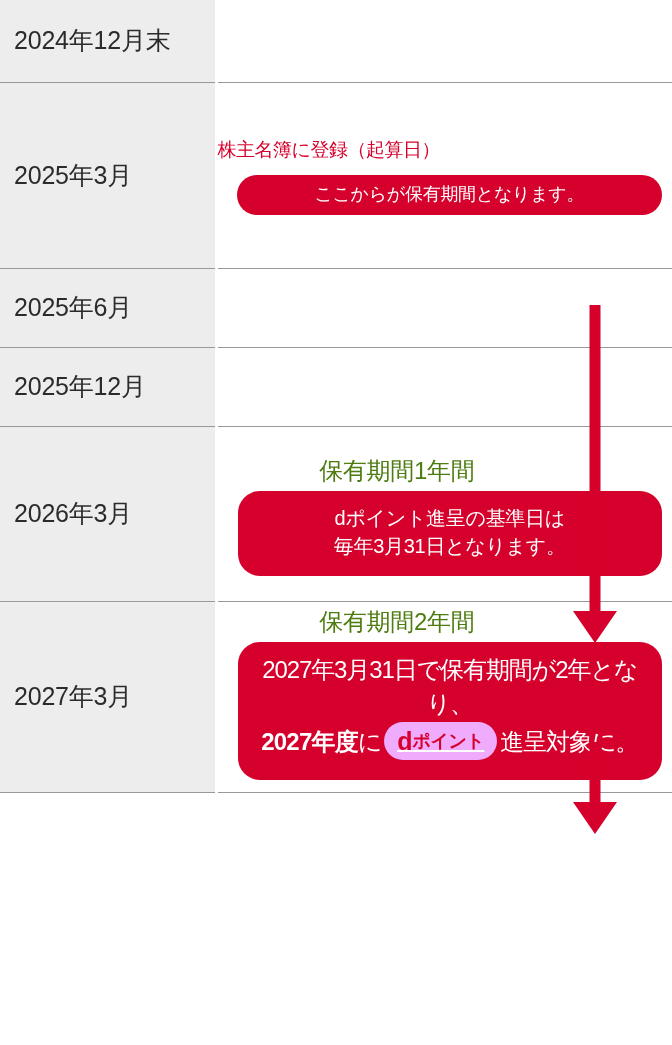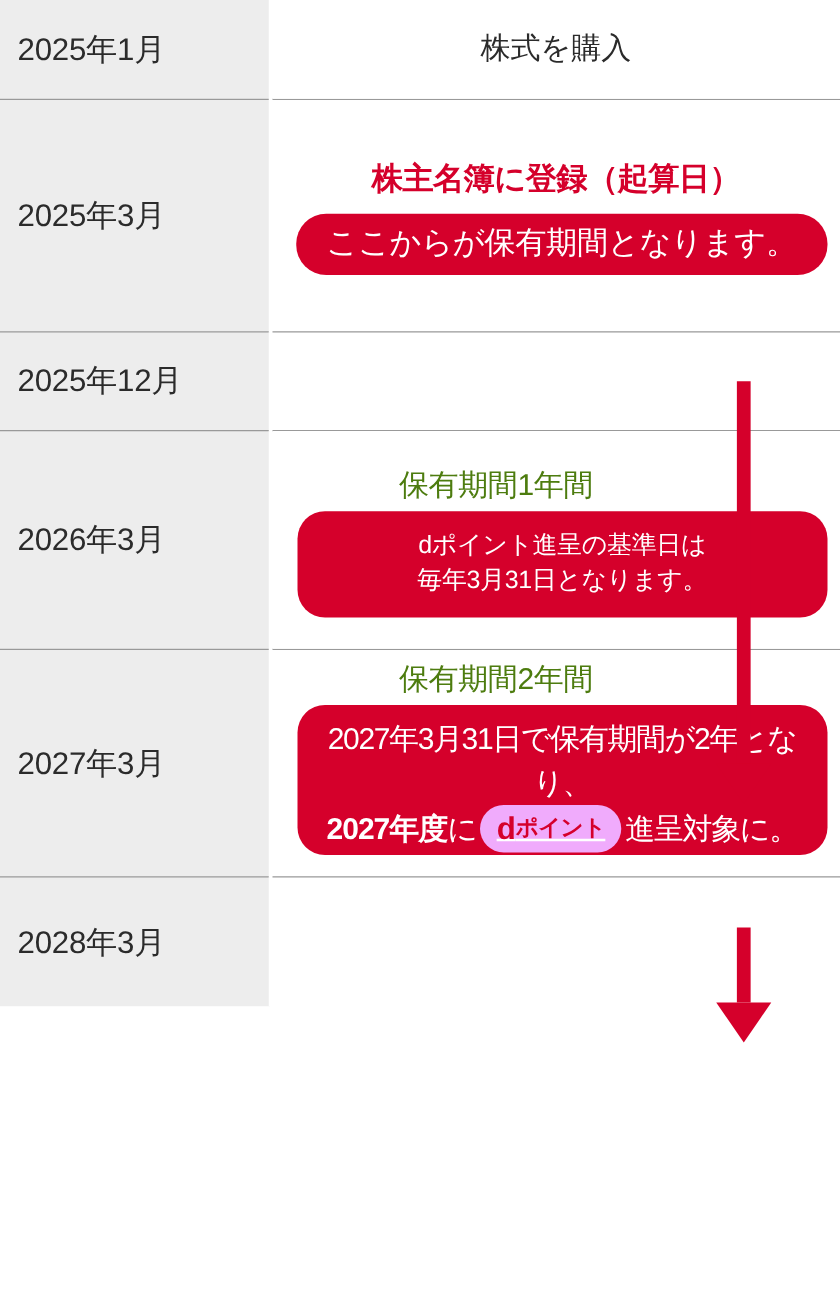--- a/index.html
+++ b/index.html
@@ -58,26 +58,26 @@
 
   
   .body-plain {
     font-size: 24px;
     color: #2b2b2b;
     line-height: 1.2;
   }
 
   
   .red-heading {
-    font-size: 25px;
-    font-weight: bold;
+    font-size: 19px;
+    font-weight: normal;
     color: #d5002b;
     line-height: 1.2;
     letter-spacing: -0.5px;
-    text-align: center;
+    text-align: left;
   }
 
   
   .period-label-row {
     position: relative;
     height: 40px;
   }
   .period-label {
     font-size: 24px;
     color: #4d7c0f;
@@ -92,33 +92,33 @@
     background: #d5002b;
     color: #ffffff;
     border-radius: 22px;
     box-sizing: border-box;
     text-align: center;
     letter-spacing: -0.3px;
   }
   .bubble-one-line {
     margin: 18px 10px 0 19px;
     padding: 9px 10px 11px;
-    font-size: 25px;
+    font-size: 18px;
     line-height: 1.15;
     border-radius: 24px;
   }
   .bubble-two-line {
     margin: 0 10px 0 20px;
     padding: 14px 14px 16px;
     font-size: 20px;
     line-height: 1.38;
   }
   .bubble-dense {
     margin: 0 10px 12px 20px;
-    padding: 11px 8px 2px;
+    padding: 11px 8px 20px;
     font-size: 24px;
     line-height: 1.45;
     letter-spacing: -1.1px;
   }
   .bubble-dense .bold-year {
     font-weight: bold;
     letter-spacing: -0.8px;
   }
 
   
@@ -179,44 +179,52 @@
   }
 </style>
 </head>
 <body>
 
 <div id="timeline-root">
 
   <table class="tl-table">
     <tbody>
 
-
-      <tr class="tl-row" style="height:79px;">
-        <td class="tl-cell-date">
-          <span>2025年1月</span>
-        </td>
-        <td class="tl-cell-body">
-          <span class="body-plain">株式を購入</span>
-        </td>
-      </tr>
+      <tr class="tl-row" style="height:82px;">
+        <td class="tl-cell-date">
+          <span>2024年12月末</span>
+        </td>
+        <td class="tl-cell-body">
+          <span class="body-plain"></span>
+        </td>
+      </tr>
+
 
       <tr class="tl-row" style="height:186px;">
         <td class="tl-cell-date">
           <span>2025年3月</span>
         </td>
         <td class="tl-cell-body">
           <div style="padding-top:4px;">
             <div class="red-heading">株主名簿に登録（起算日）</div>
             <div class="bubble bubble-one-line" style="margin-top:13px;">
               <span>ここからが保有期間となります。</span>
             </div>
           </div>
         </td>
       </tr>
 
+      <tr class="tl-row" style="height:79px;">
+        <td class="tl-cell-date">
+          <span>2025年6月</span>
+        </td>
+        <td class="tl-cell-body">
+          <span class="body-plain"></span>
+        </td>
+      </tr>
 
 
       <tr class="tl-row" style="height:79px;">
         <td class="tl-cell-date">
           <span>2025年12月</span>
         </td>
         <td class="tl-cell-body">
           <span class="body-plain"></span>
         </td>
       </tr>
@@ -246,28 +254,20 @@
           </div>
           <div class="bubble bubble-dense">
             <div>2027年3月31日で保有期間が2年となり、</div>
             <div>
               <span class="bold-year">2027年度</span><span>に</span><span class="dpoint-pill"><span class="d-mark">d</span><span class="d-word">ポイント</span></span><span>進呈対象に。</span>
             </div>
           </div>
         </td>
       </tr>
 
-      <tr class="tl-row is-last" style="height:104px;">
-        <td class="tl-cell-date">
-          <span>2028年3月</span>
-        </td>
-        <td class="tl-cell-body">
-          <span class="body-plain"></span>
-        </td>
-      </tr>
 
     </tbody>
   </table>
 
   <div class="arrow-layer">
 
     <div class="arrow" style="left:573px; top:305px; width:44px; height:338px;">
       <div class="stem" style="height:306px;"></div>
       <div class="head" style="top:306px;"></div>
     </div>

